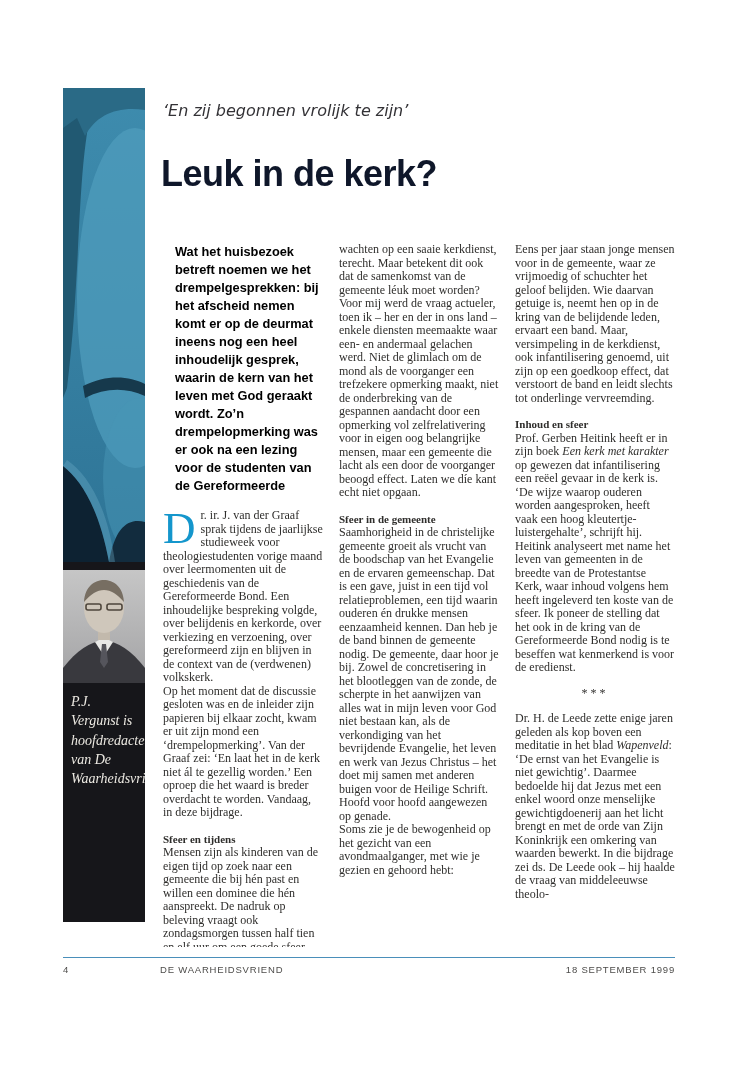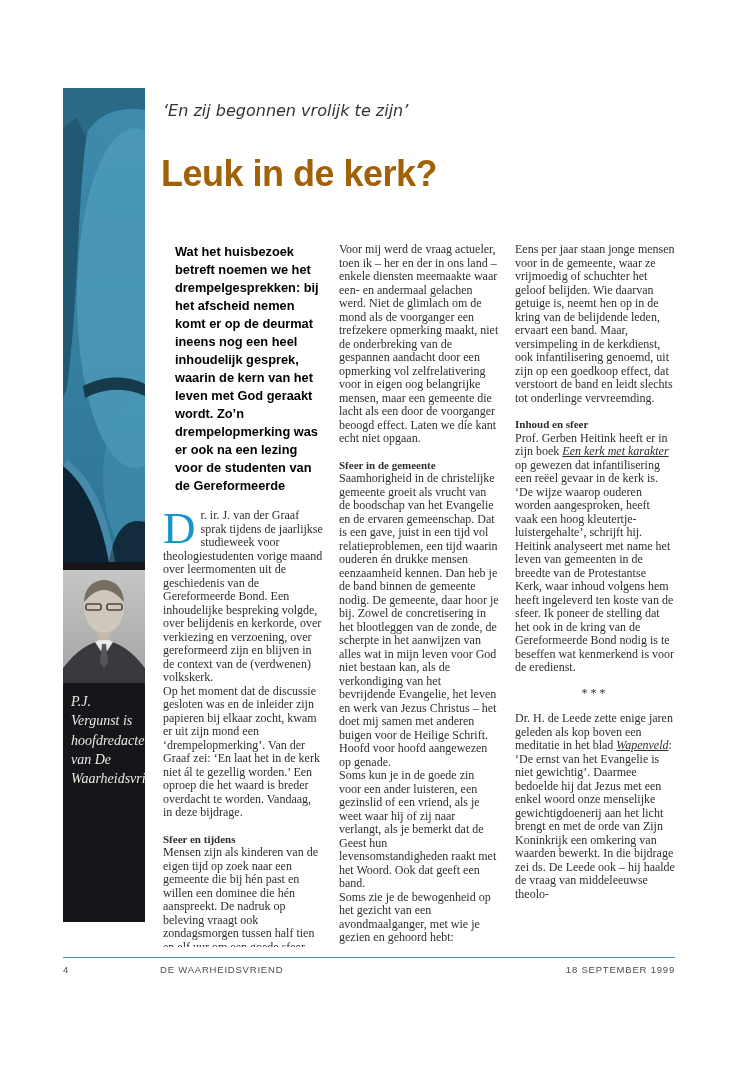--- a/index.html
+++ b/index.html
@@ -20,37 +20,37 @@
   }
   
   .kicker{
     position:absolute;left:163px;top:101px;
     font-family:"DejaVu Sans", sans-serif;font-style:italic;
     font-size:16px;color:#333236;
   }
   .title{
     position:absolute;left:161px;top:153px;
     font-family:"Liberation Sans", sans-serif;font-weight:bold;
-    font-size:36px;letter-spacing:-0.5px;color:#a16207;
+    font-size:36px;letter-spacing:-0.5px;color:#0f172a;
   }
   
   .content{
     position:absolute;left:163px;top:243px;width:512px;height:704px;
     display:flex;gap:16px;overflow:hidden;
   }
   .col{flex:0 0 160px;width:160px;overflow:hidden;hyphens:auto;}
   .intro{
     font-family:"Liberation Sans", sans-serif;font-weight:bold;
     font-size:12.8px;line-height:18px;color:#000000;
     height:248px;margin:0 0 18px 12px;overflow:hidden;
   }
   .para{margin:0;font-size:12px;line-height:13.5px;color:#2f2e2c;}
   .sec-h{margin:13px 0 0 0;font-size:11px;line-height:13.5px;font-weight:bold;color:#2f2e2c;font-family:"Liberation Serif", serif;}
   .sep{text-align:center;font-size:12px;line-height:13.5px;margin:12px 0;letter-spacing:3px;color:#2f2e2c;}
-  .it{font-style:italic;text-decoration:underline;}
+  .it{font-style:italic;}
   .dropcap{
     float:left;font-size:45px;line-height:37px;color:#1496cc;
     padding:1px 5px 0 0;font-family:"Liberation Serif", serif;
   }
   
   .footer-rule{position:absolute;left:63px;top:957px;width:612px;height:1px;background:#4a8fba;}
   .footer{
     position:absolute;left:63px;top:964px;width:612px;display:flex;align-items:baseline;
     font-family:"Liberation Sans", sans-serif;font-size:9.5px;letter-spacing:0.8px;color:#4d4c4a;
   }
@@ -105,24 +105,24 @@
 
 <div class="content">
   <div class="col">
     <p class="intro">Wat het huisbezoek betreft noemen we het drempelgesprekken: bij het afscheid nemen komt er op de deurmat ineens nog een heel inhoudelijk gesprek, waarin de kern van het leven met God geraakt wordt. Zo’n drempelopmerking was er ook na een lezing voor de studenten van de Gereformeerde Bond.</p>
   <p class="para"><span class="dropcap">D</span><span>r. ir. J. van der Graaf sprak tijdens de jaarlijkse studieweek voor theologiestudenten vorige maand over leermomenten uit de geschiedenis van de Gereformeerde Bond. Een inhoudelijke bespreking volgde, over belijdenis en kerkorde, over verkiezing en verzoening, over gereformeerd zijn en blijven in de context van de (verdwenen) volkskerk.</span></p>
       <p class="para"><span>Op het moment dat de discussie gesloten was en de inleider zijn papieren bij elkaar zocht, kwam er uit zijn mond een ‘drempelopmerking’. Van der Graaf zei: ‘En laat het in de kerk niet ál te gezellig worden.’ Een oproep die het waard is breder overdacht te worden. Vandaag, in deze bijdrage.</span></p>
       <h3 class="sec-h">Sfeer en tijdens</h3>
       <p class="para"><span>Mensen zijn als kinderen van de eigen tijd op zoek naar een gemeente die bij hén past en willen een dominee die hén aanspreekt. De nadruk op beleving vraagt ook zondagsmorgen tussen half tien en elf uur om een goede sfeer, een plezierig gevoel. Niemand zit te</span></p>
     </div>
   <div class="col">
+      <p class="para"><span>wachten op een saaie kerkdienst, terecht. Maar betekent dit ook dat de samenkomst van de gemeente léuk moet worden?</span></p>
       <p class="para"><span>Voor mij werd de vraag actueler, toen ik – her en der in ons land – enkele diensten meemaakte waar een- en andermaal gelachen werd. Niet de glimlach om de mond als de voorganger een trefzekere opmerking maakt, niet de onderbreking van de gespannen aandacht door een opmerking vol zelfrelativering voor in eigen oog belangrijke mensen, maar een gemeente die lacht als een door de voorganger beoogd effect. Laten we díe kant echt niet opgaan.</span></p>
       <h3 class="sec-h">Sfeer in de gemeente</h3>
       <p class="para"><span>Saamhorigheid in de christelijke gemeente groeit als vrucht van de boodschap van het Evangelie en de ervaren gemeenschap. Dat is een gave, juist in een tijd vol relatieproblemen, een tijd waarin ouderen én drukke mensen eenzaamheid kennen. Dan heb je de band binnen de gemeente nodig. De gemeente, daar hoor je bij. Zowel de concretisering in het blootleggen van de zonde, de scherpte in het aanwijzen van alles wat in mijn leven voor God niet bestaan kan, als de verkondiging van het bevrijdende Evangelie, het leven en werk van Jezus Christus – het doet mij samen met anderen buigen voor de Heilige Schrift. Hoofd voor hoofd aangewezen op genade.</span></p>
-      <p class="para"><span>Soms kun je in de goede zin voor een ander luisteren, een gezinslid of een vriend, als je weet waar hij of zij naar verlangt, als je bemerkt dat de Geest hun levensomstandigheden raakt met het Woord. Ook dat geeft een band.</span></p>
       <p class="para"><span>Soms zie je de bewogenheid op het gezicht van een avondmaalganger, met wie je gezien en gehoord hebt:</span></p>
     </div>
   <div class="col">
       <p class="para"><span>Eens per jaar staan jonge mensen voor in de gemeente, waar ze vrijmoedig of schuchter het geloof belijden. Wie daarvan getuige is, neemt hen op in de kring van de belijdende leden, ervaart een band. Maar, versimpeling in de kerkdienst, ook infantilisering genoemd, uit zijn op een goedkoop effect, dat verstoort de band en leidt slechts tot onderlinge vervreemding.</span></p>
       <h3 class="sec-h">Inhoud en sfeer</h3>
       <p class="para"><span>Prof. Gerben Heitink heeft er in zijn boek </span><span class="it">Een kerk met karakter</span><span> op gewezen dat infantilisering een reëel gevaar in de kerk is. ‘De wijze waarop ouderen worden aangesproken, heeft vaak een hoog kleutertje-luistergehalte’, schrijft hij. Heitink analyseert met name het leven van gemeenten in de breedte van de Protestantse Kerk, waar inhoud volgens hem heeft ingeleverd ten koste van de sfeer. Ik poneer de stelling dat het ook in de kring van de Gereformeerde Bond nodig is te beseffen wat kenmerkend is voor de eredienst.</span></p>
       <div class="sep">***</div>
       <p class="para"><span>Dr. H. de Leede zette enige jaren geleden als kop boven een meditatie in het blad </span><span class="it">Wapenveld</span><span>: ‘De ernst van het Evangelie is niet gewichtig’. Daarmee bedoelde hij dat Jezus met een enkel woord onze menselijke gewichtigdoenerij aan het licht brengt en met de orde van Zijn Koninkrijk een omkering van waarden bewerkt. In die bijdrage zei ds. De Leede ook – hij haalde de vraag van middeleeuwse theolo-</span></p>
     </div>
 </div>

